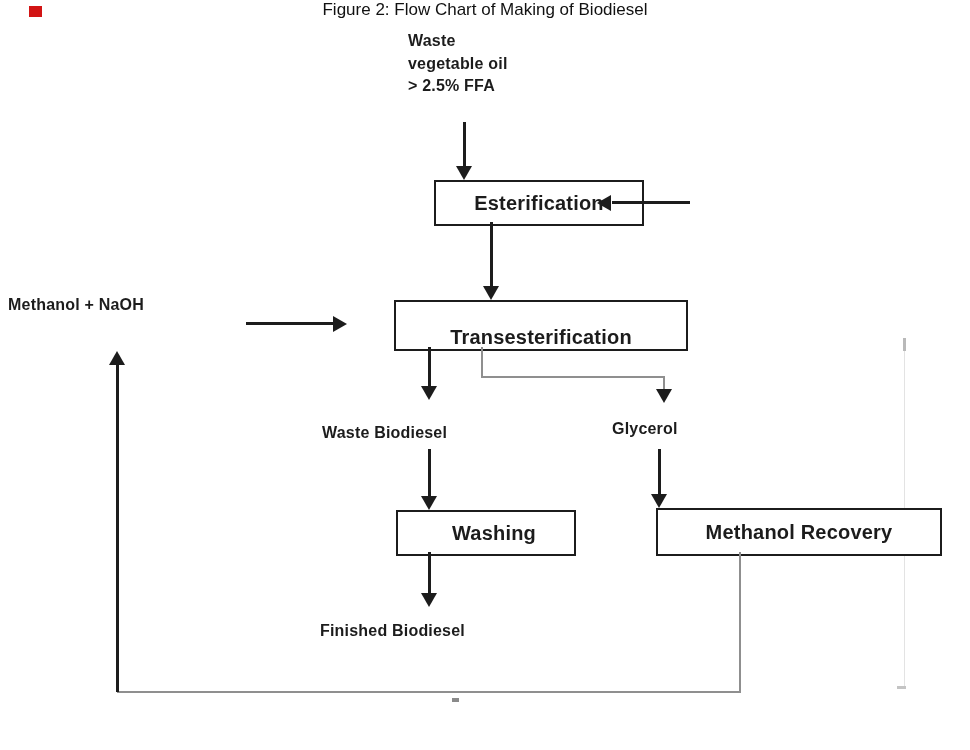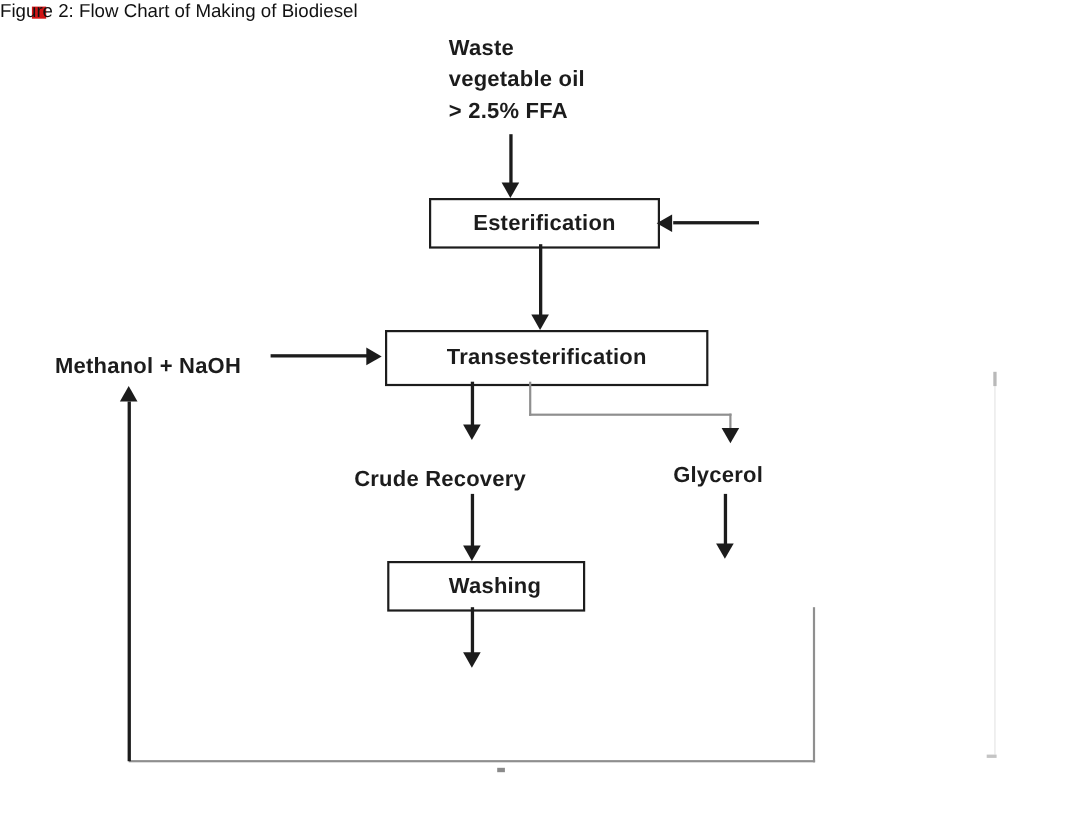--- a/index.html
+++ b/index.html
@@ -8,37 +8,37 @@
     --box-border:#1c1c1c;
     --accent-mark:#d21414;
     --faint-line:#8f8f8f;
   }
   html,body{margin:0;padding:0;background:#ffffff;}
   .stage{
     position:relative;width:970px;height:750px;background:#ffffff;
     font-family:"Liberation Sans", sans-serif;overflow:hidden;
   }
   .lbl{
-    position:absolute;color:var(--text);font-size:20px;font-weight:600;
+    position:absolute;color:var(--text);font-size:16px;font-weight:600;
     line-height:1.42;white-space:pre-line;letter-spacing:.2px;
   }
   .box{
     position:absolute;border:2px solid var(--box-border);background:#fff;
     display:flex;align-items:center;justify-content:center;
-    font-size:20px;font-weight:600;color:var(--text);letter-spacing:.2px;
+    font-size:20px;font-weight:600;color:var(--text);letter-spacing:.2px;margin-left:44px;
   }
   .vline,.hline{position:absolute;background:var(--line);}
   .faint{background:var(--faint-line);}
   .ah{position:absolute;width:0;height:0;}
   .ah-down{border-left:8px solid transparent;border-right:8px solid transparent;border-top:14px solid var(--line);}
   .ah-up{border-left:8px solid transparent;border-right:8px solid transparent;border-bottom:14px solid var(--line);}
   .ah-left{border-top:8px solid transparent;border-bottom:8px solid transparent;border-right:14px solid var(--line);}
   .ah-right{border-top:8px solid transparent;border-bottom:8px solid transparent;border-left:14px solid var(--line);}
   .caption{
-    position:absolute;left:0;top:710;width:970px;
+    position:absolute;left:0;top:710;width:970px;text-align:center;
     font-size:17px;font-weight:400;color:#111;
   }
   .artifact{position:absolute;}
 </style>
 </head>
 <body>
 
 <div class="stage">
 
   <div class="artifact" style="left:29px;top:6px;width:13px;height:11px;background:var(--accent-mark);"></div>
@@ -64,67 +64,71 @@
     <i class="hline" style="left:612px;top:201px;width:78px;height:3px;"></i>
     <i class="ah ah-left" style="left:597px;top:195px;"></i>
   </div>
 
 
   <div>
     <i class="vline" style="left:490px;top:222px;width:3px;height:66px;"></i>
     <i class="ah ah-down" style="left:483px;top:286px;"></i>
   </div>
 
-  <div class="box" style="left:350px;top:300px;width:290px;height:47px;">
+  <div class="box" style="left:350px;top:300px;width:290px;height:47px;align-items:flex-end;">
     <span>Transesterification</span>
   </div>
 
-  <div class="lbl" style="left:8px;top:319px;margin-left:42px;">Methanol + NaOH</div>
+  <div class="lbl" style="left:8px;top:294px;">Methanol + NaOH</div>
 
   <div>
     <i class="hline" style="left:246px;top:322px;width:88px;height:3px;"></i>
     <i class="ah ah-right" style="left:333px;top:316px;"></i>
   </div>
 
   <div>
     <i class="vline" style="left:428px;top:347px;width:3px;height:40px;"></i>
     <i class="ah ah-down" style="left:421px;top:386px;"></i>
   </div>
 
   <div>
     <i class="vline faint" style="left:481px;top:347px;width:2px;height:31px;"></i>
     <i class="hline faint" style="left:481px;top:376px;width:184px;height:2px;"></i>
     <i class="vline faint" style="left:663px;top:376px;width:2px;height:14px;"></i>
     <i class="ah ah-down" style="left:656px;top:389px;"></i>
   </div>
 
-  <div class="lbl" style="left:322px;top:422px;">Crude Recovery</div>
+  <div class="lbl" style="left:322px;top:422px;">Waste Biodiesel</div>
 
   <div class="lbl" style="left:612px;top:418px;">Glycerol</div>
 
   <div>
     <i class="vline" style="left:428px;top:449px;width:3px;height:48px;"></i>
     <i class="ah ah-down" style="left:421px;top:496px;"></i>
   </div>
 
   <div class="box" style="left:352px;top:510px;width:160px;height:42px;padding-left:16px;">
     <span>Washing</span>
   </div>
 
   <div>
     <i class="vline" style="left:428px;top:552px;width:3px;height:42px;"></i>
     <i class="ah ah-down" style="left:421px;top:593px;"></i>
   </div>
 
+  <div class="lbl" style="left:320px;top:620px;">Finished Biodiesel</div>
 
   <div>
     <i class="vline" style="left:658px;top:449px;width:3px;height:46px;"></i>
     <i class="ah ah-down" style="left:651px;top:494px;"></i>
   </div>
 
+  <div class="box" style="left:612px;top:508px;width:282px;height:44px;">
+    <span>Methanol Recovery</span>
+  </div>
 
   <div>
     <i class="vline faint" style="left:739px;top:552px;width:2px;height:141px;"></i>
     <i class="hline faint" style="left:117px;top:691px;width:624px;height:2px;"></i>
     <i class="vline" style="left:116px;top:365px;width:3px;height:327px;"></i>
     <i class="ah ah-up" style="left:109px;top:351px;"></i>
   </div>
 
   <div class="caption">Figure 2: Flow Chart of Making of Biodiesel</div>
 

